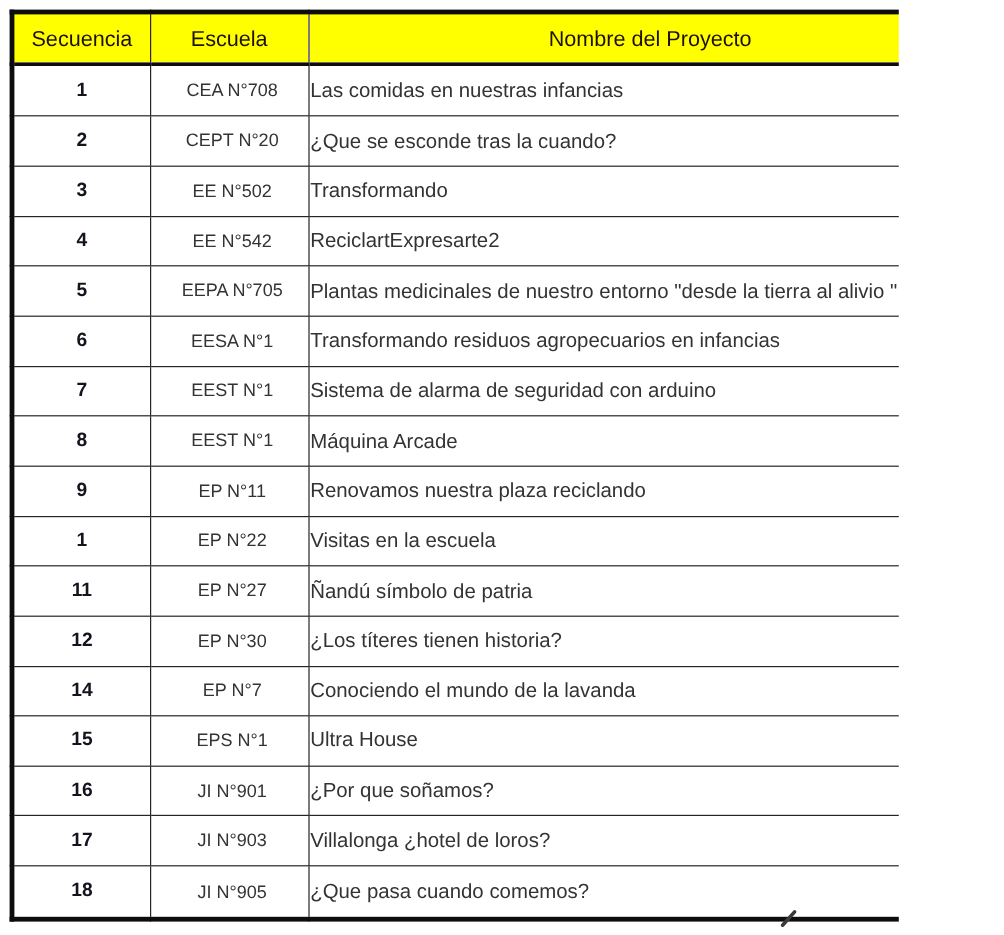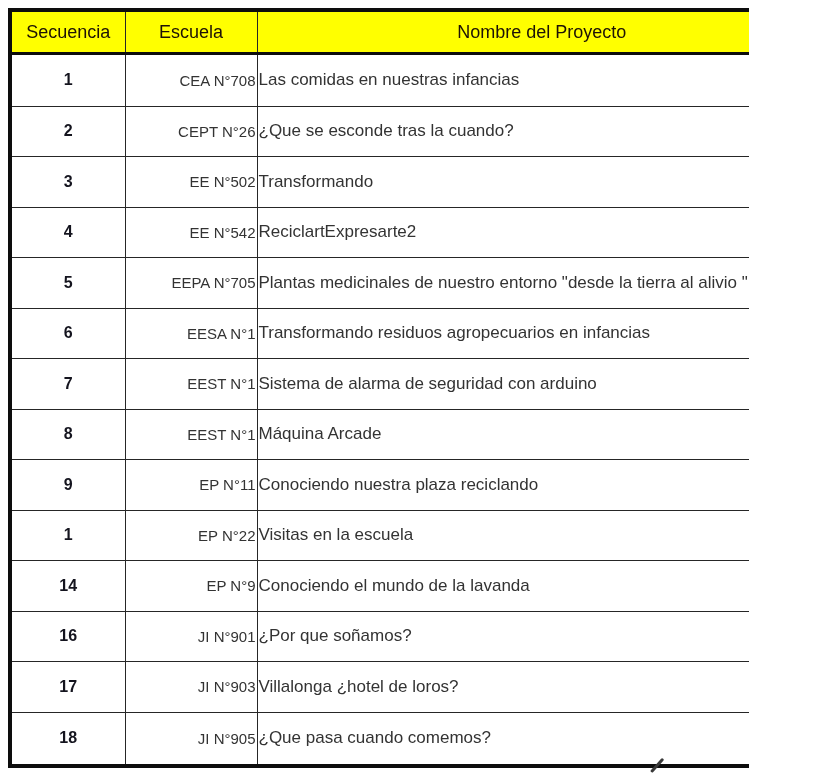--- a/index.html
+++ b/index.html
@@ -51,21 +51,21 @@
     vertical-align: middle;
   }
   td.cell-seq {
     text-align: center;
     vertical-align: middle;
     font-weight: 700;
     font-size: 16px;
     color: #14141e;
   }
   td.cell-esc {
-    text-align: right;
+    text-align: center;
     vertical-align: middle;
     padding-left: 6px;
     font-size: 15px;
     color: #333333;
   }
   td.cell-proj {
     text-align: left;
     vertical-align: middle;
     padding-left: 1px;
     font-size: 17px;
@@ -101,21 +101,21 @@
         </tr>
       </thead>
       <tbody id="table-body">
           <tr>
             <td class="cell-seq">1</td>
             <td class="cell-esc">CEA N°708</td>
             <td class="cell-proj">Las comidas en nuestras infancias</td>
           </tr>
           <tr>
             <td class="cell-seq">2</td>
-            <td class="cell-esc">CEPT N°26</td>
+            <td class="cell-esc">CEPT N°20</td>
             <td class="cell-proj">¿Que se esconde tras la cuando?</td>
           </tr>
           <tr>
             <td class="cell-seq">3</td>
             <td class="cell-esc">EE N°502</td>
             <td class="cell-proj">Transformando</td>
           </tr>
           <tr>
             <td class="cell-seq">4</td>
             <td class="cell-esc">EE N°542</td>
@@ -137,31 +137,46 @@
             <td class="cell-proj">Sistema de alarma de seguridad con arduino</td>
           </tr>
           <tr>
             <td class="cell-seq">8</td>
             <td class="cell-esc">EEST N°1</td>
             <td class="cell-proj">Máquina Arcade</td>
           </tr>
           <tr>
             <td class="cell-seq">9</td>
             <td class="cell-esc">EP N°11</td>
-            <td class="cell-proj">Conociendo nuestra plaza reciclando</td>
+            <td class="cell-proj">Renovamos nuestra plaza reciclando</td>
           </tr>
           <tr>
             <td class="cell-seq">1</td>
             <td class="cell-esc">EP N°22</td>
             <td class="cell-proj">Visitas en la escuela</td>
           </tr>
           <tr>
+            <td class="cell-seq">11</td>
+            <td class="cell-esc">EP N°27</td>
+            <td class="cell-proj">Ñandú símbolo de patria</td>
+          </tr>
+          <tr>
+            <td class="cell-seq">12</td>
+            <td class="cell-esc">EP N°30</td>
+            <td class="cell-proj">¿Los títeres tienen historia?</td>
+          </tr>
+          <tr>
             <td class="cell-seq">14</td>
-            <td class="cell-esc">EP N°9</td>
+            <td class="cell-esc">EP N°7</td>
             <td class="cell-proj">Conociendo el mundo de la lavanda</td>
+          </tr>
+          <tr>
+            <td class="cell-seq">15</td>
+            <td class="cell-esc">EPS N°1</td>
+            <td class="cell-proj">Ultra House</td>
           </tr>
           <tr>
             <td class="cell-seq">16</td>
             <td class="cell-esc">JI N°901</td>
             <td class="cell-proj">¿Por que soñamos?</td>
           </tr>
           <tr>
             <td class="cell-seq">17</td>
             <td class="cell-esc">JI N°903</td>
             <td class="cell-proj">Villalonga ¿hotel de loros?</td>

